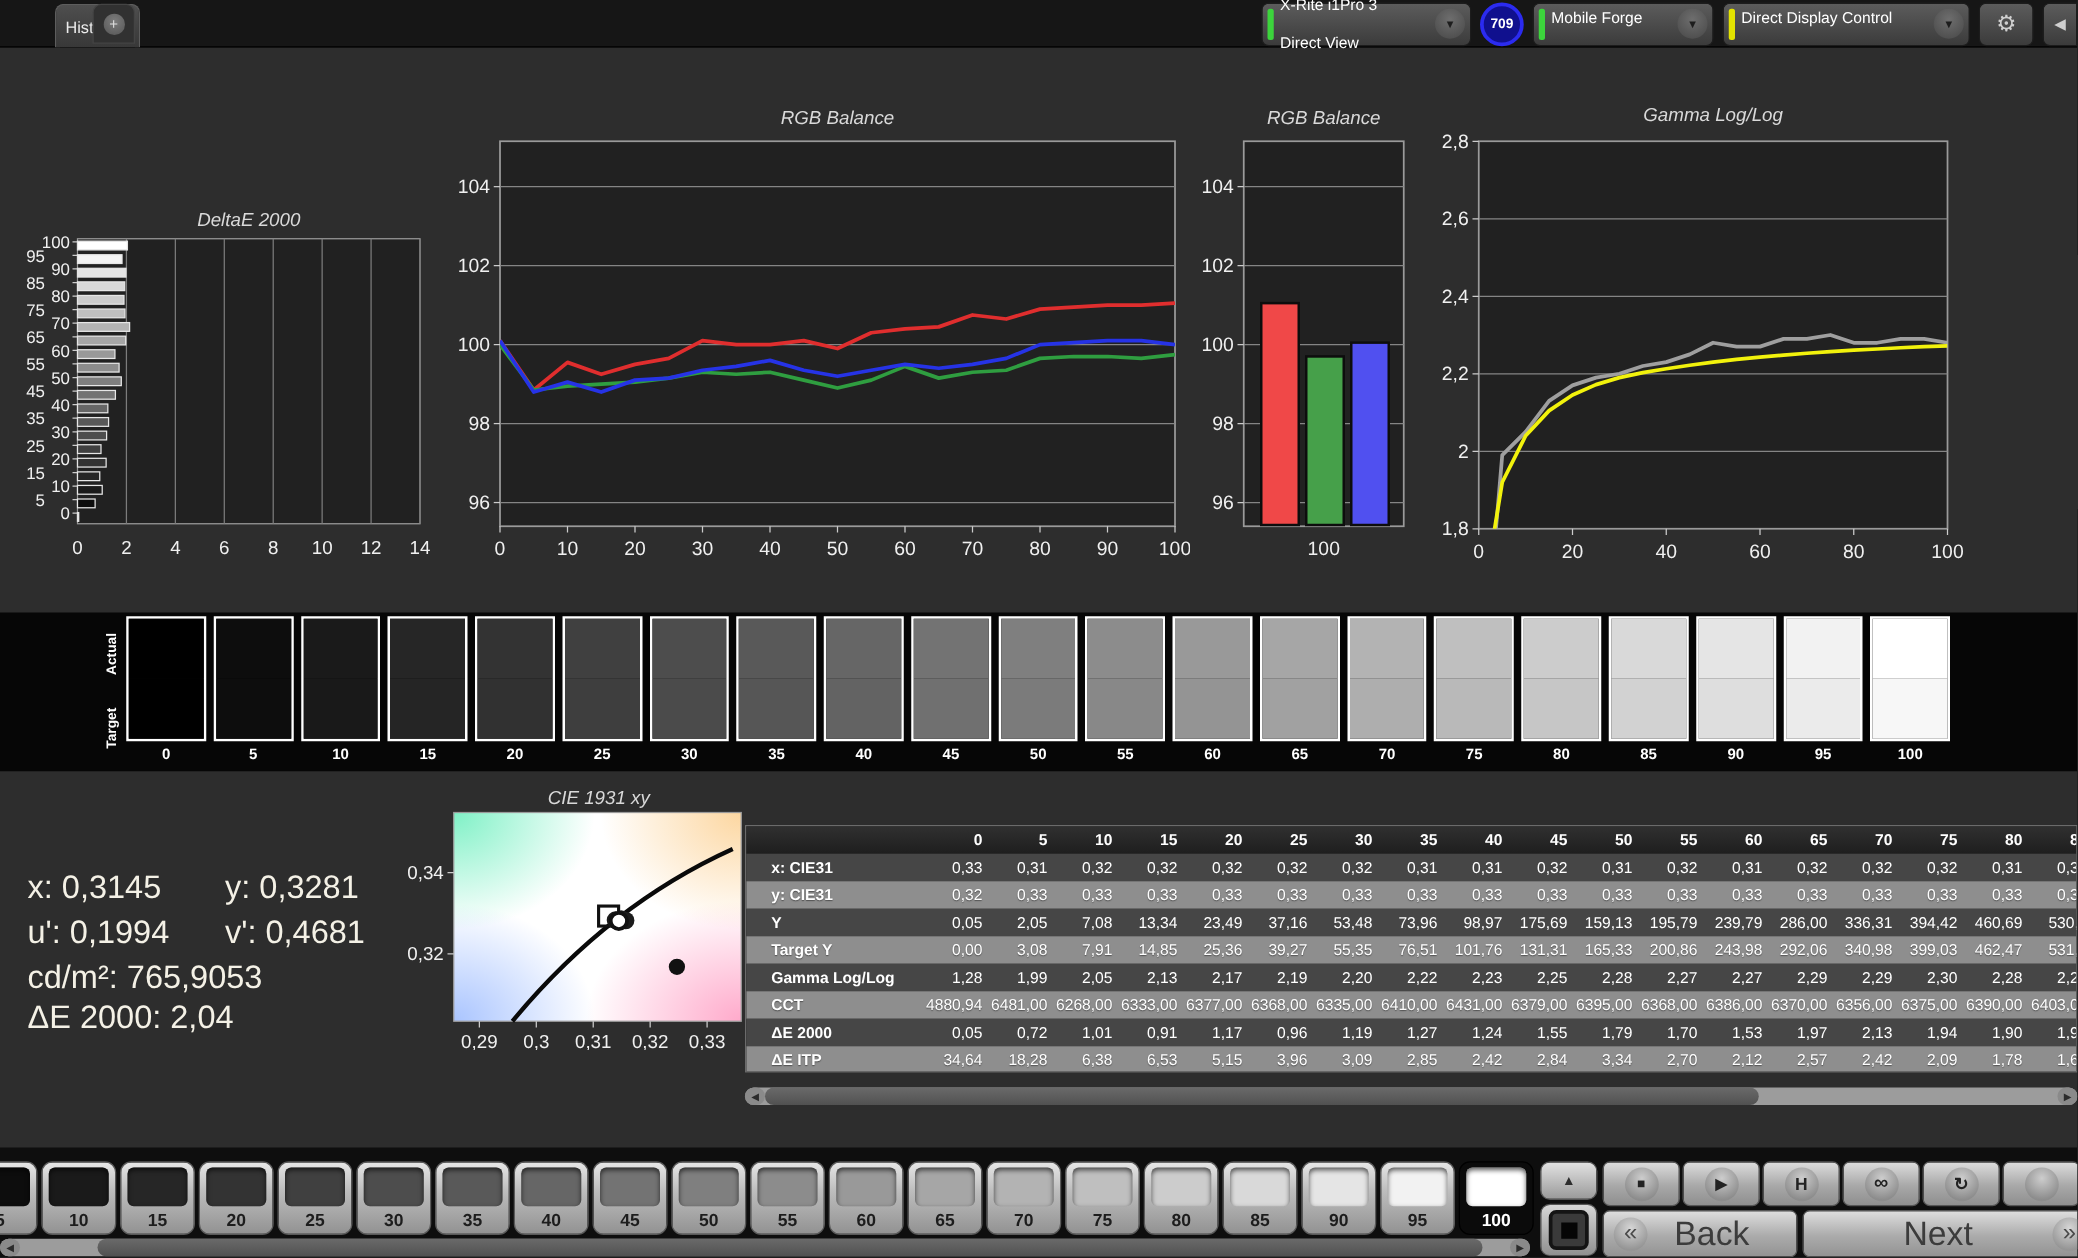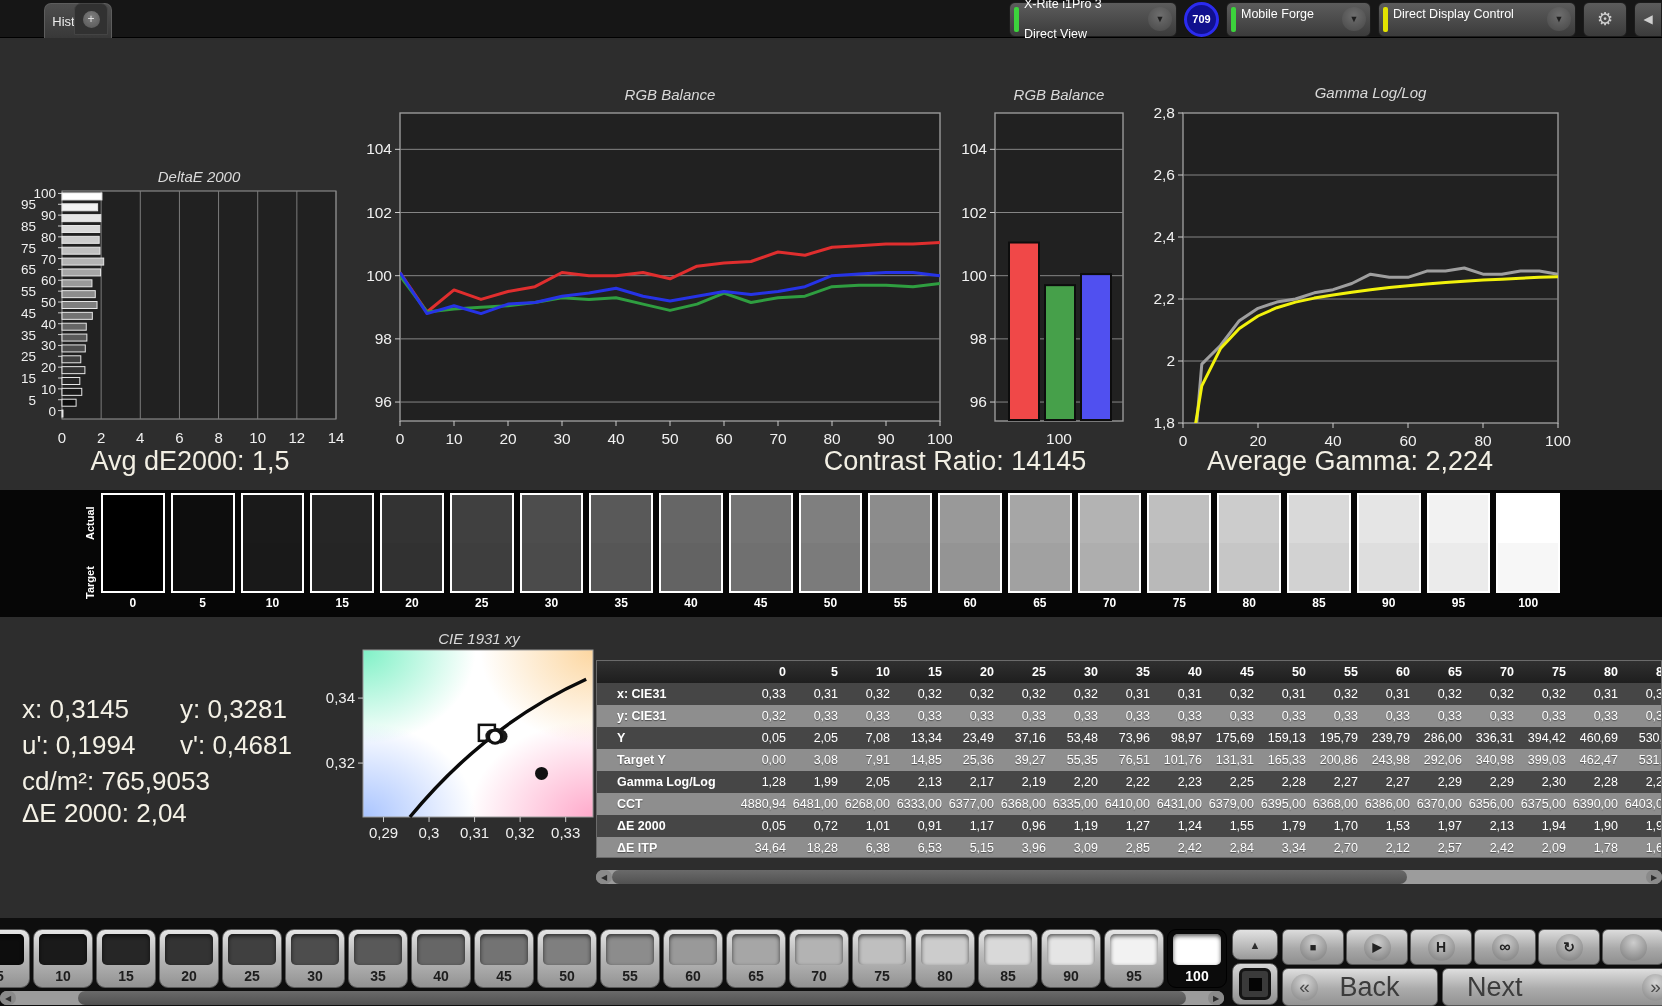--- a/index.html
+++ b/index.html
@@ -336,23 +336,20 @@
           <text x="282" y="340" text-anchor="middle" font-size="15.5" fill="#f0f0f0" font-family="Liberation Sans, sans-serif">60</text>
           <line x1="357" x2="357" y1="317" y2="322" stroke="#ccc"></line>
           <text x="357" y="340" text-anchor="middle" font-size="15.5" fill="#f0f0f0" font-family="Liberation Sans, sans-serif">80</text>
           <line x1="432" x2="432" y1="317" y2="322" stroke="#ccc"></line>
           <text x="432" y="340" text-anchor="middle" font-size="15.5" fill="#f0f0f0" font-family="Liberation Sans, sans-serif">100</text>
           <polyline points="57.0,478.2 75.8,258.1 94.5,239.5 113.3,214.7 132.0,202.3 150.8,196.1 169.5,193.0 188.3,186.8 207.0,183.7 225.8,177.5 244.5,168.2 263.3,171.3 282.0,171.3 300.8,165.1 319.5,165.1 338.3,162.0 357.0,168.2 375.8,168.2 394.5,165.1 413.3,165.1 432.0,168.2" fill="none" stroke="#9f9f9f" stroke-width="3" stroke-linejoin="round" clip-path="url(#chart-gamma-clip)"></polyline>
           <polyline points="57.0,394.5 75.8,279.8 94.5,242.6 113.3,222.5 132.0,210.0 150.8,201.7 169.5,196.1 188.3,192.1 207.0,189.0 225.8,186.2 244.5,183.7 263.3,181.5 282.0,179.7 300.8,178.1 319.5,176.6 338.3,175.3 357.0,174.1 375.8,173.2 394.5,172.2 413.3,171.3 432.0,170.7" fill="none" stroke="#f2f20c" stroke-width="3" stroke-linejoin="round" clip-path="url(#chart-gamma-clip)"></polyline>
         </svg></div>
   </div>
 
-  <div class="stat" style="left:10px;width:360px">Avg dE2000: 1,5</div>
-  <div class="stat" style="left:765px;width:380px">Contrast Ratio: 14145</div>
-  <div class="stat" style="left:1150px;width:400px">Average Gamma: 2,224</div>
 
   <div class="band-swatches"></div>
   <div class="strip">
     <div class="strip-labels">
       <span>Actual</span>
       <span>Target</span>
     </div>
     <div class="strip-cells" id="strip-cells">
         <div class="cell">
           <div class="sw">
@@ -852,21 +849,21 @@
         <div class="tcirc"></div>
       </div>
     </div>
 
   <div class="navrow">
     <div class="navbtn" style="width:156px">
       <span class="navcirc">«</span>
       <span style="flex:1;text-align:center;margin-right:24px">Back</span>
     </div>
     <div class="navbtn" style="width:236px">
-      <span style="flex:1;text-align:left;margin-left:24px">Next</span>
+      <span style="flex:1;text-align:center;margin-left:24px">Next</span>
       <span class="navcirc">»</span>
     </div>
   </div>
 
   <div class="hscroll" style="left:0;top:991px;width:1224px">
     <div class="arrow" style="left:0">◀</div>
     <div class="thumb" style="left:78px;width:1108px"></div>
     <div class="arrow" style="right:0">▶</div>
   </div>
 

